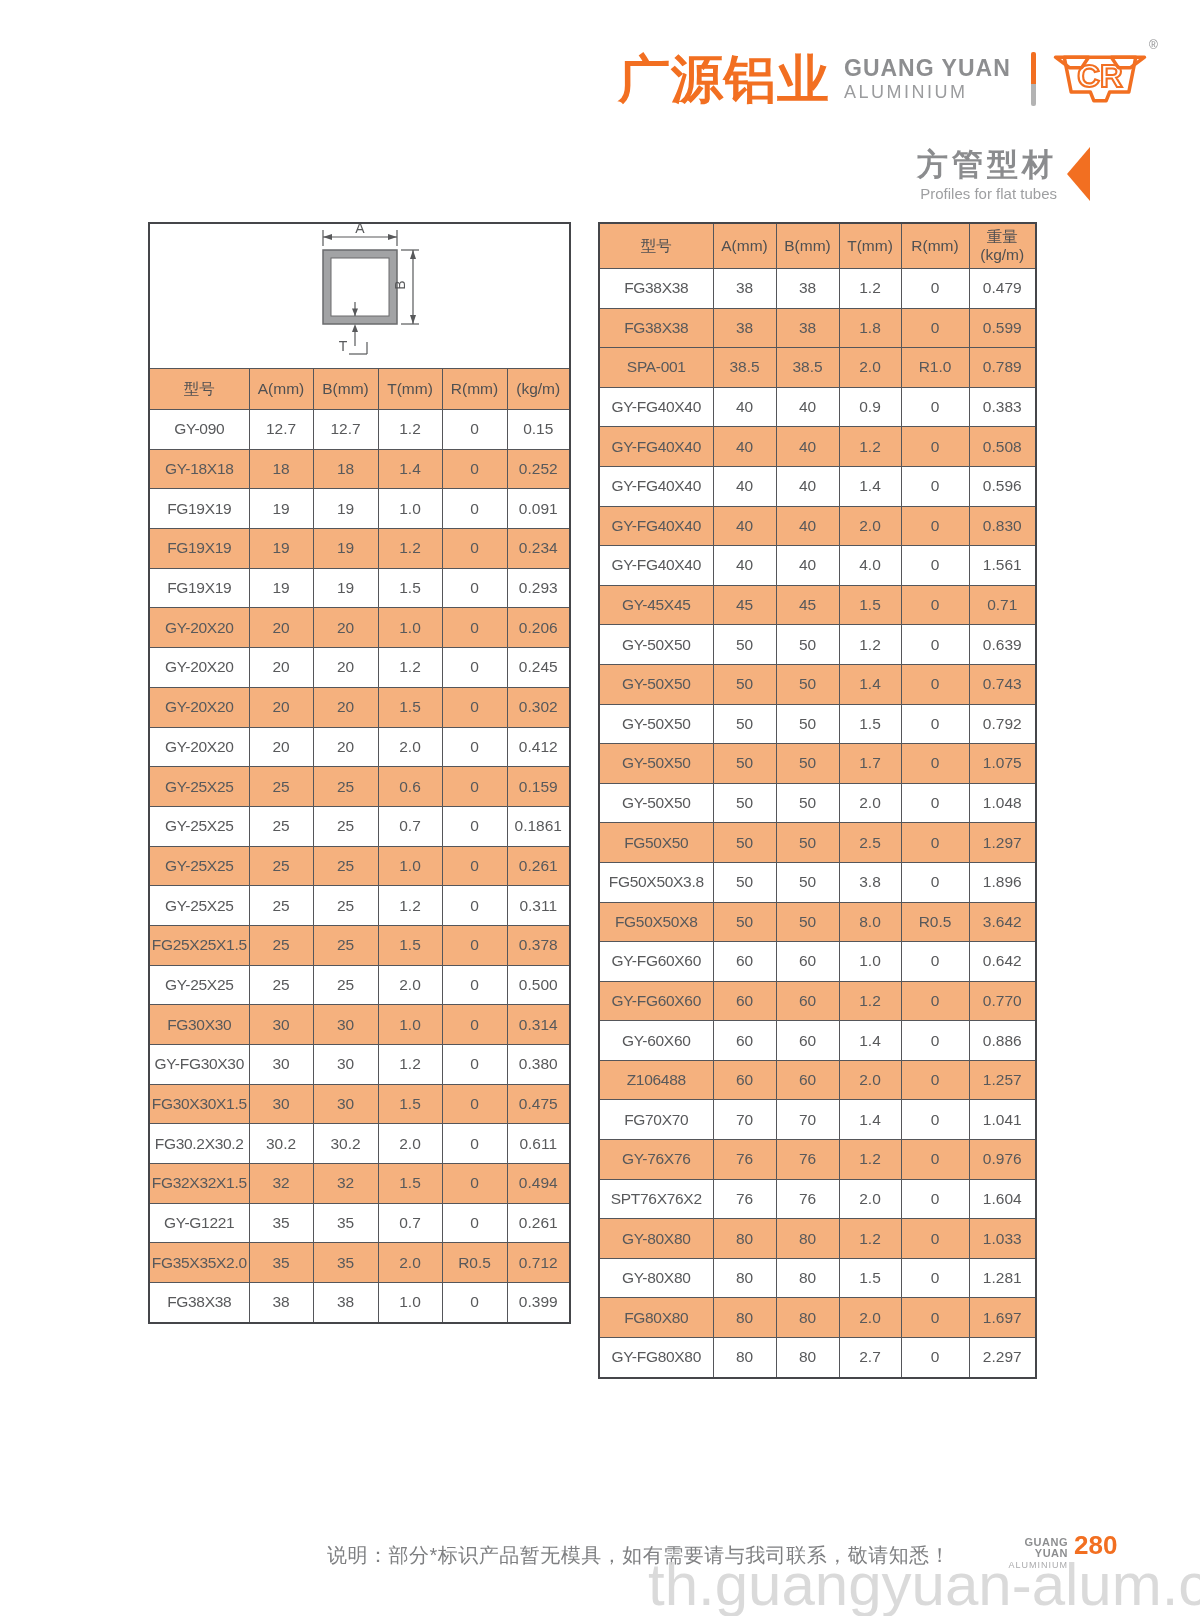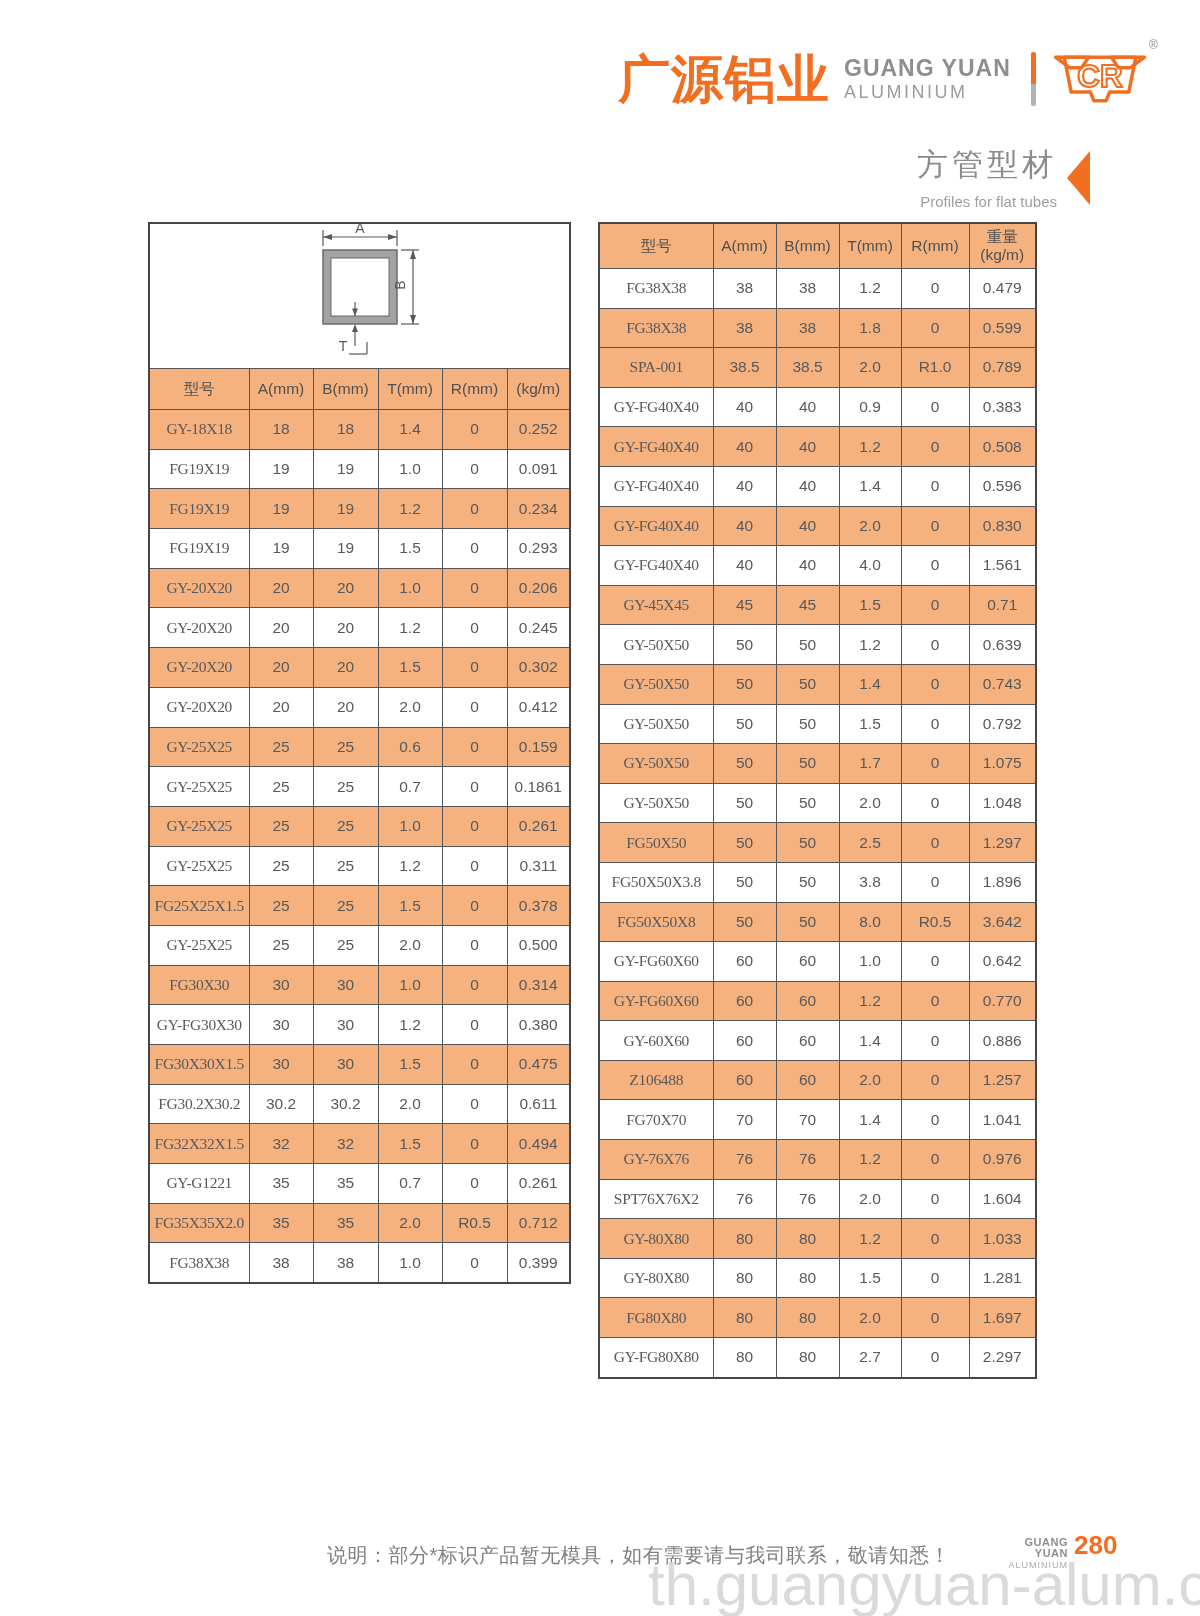--- a/index.html
+++ b/index.html
@@ -14,38 +14,38 @@
   .brand-en{margin-left:14px;line-height:1;}
   .brand-en .l1{font-size:23px;font-weight:bold;color:#8d8e90;letter-spacing:1px;}
   .brand-en .l2{font-size:18px;color:#9b9c9e;letter-spacing:2.5px;margin-top:3px;}
   .brand-sep{width:5px;height:54px;margin:0 16px 0 20px;border-radius:2px;
     background:linear-gradient(to bottom,#f26f21 0%,#f26f21 60%,#b3b3b3 60%,#b3b3b3 100%);}
   .emblem-wrap{position:relative;width:96px;height:66px;}
   .emblem-wrap .reg{position:absolute;top:-8px;right:-10px;font-size:12px;color:#8d8e90;}
   
   .section-title{position:absolute;top:146px;right:110px;display:flex;align-items:center;}
   .section-text{text-align:right;margin-right:10px;}
-  .section-text .cn{font-size:31px;font-weight:normal;color:#8b8c8e;letter-spacing:4px;line-height:1.2;}
-  .section-text .en{font-size:15px;color:#9e9fa1;margin-top:10px;}
+  .section-text .cn{font-size:31px;font-weight:bold;color:#8b8c8e;letter-spacing:4px;line-height:1.2;}
+  .section-text .en{font-size:15px;color:#9e9fa1;margin-top:2px;}
   .section-marker{width:0;height:0;border-top:27px solid transparent;
     border-bottom:27px solid transparent;border-right:23px solid #f26f21;}
   
   table.spec{border-collapse:collapse;table-layout:fixed;position:absolute;top:222px;
     background:#fff;border:2px solid #45464a;}
   table.spec td,table.spec th{border:1px solid #55565a;text-align:center;vertical-align:middle;
     font-size:15.5px;color:#58595b;font-weight:normal;padding:0;overflow:hidden;white-space:nowrap;}
   table.spec th{background:#f5b17e;color:#4f5052;white-space:pre-line;line-height:1.15;}
   .table-left{left:148px;width:421px;}
   .table-right{left:598px;width:437px;}
   .table-left th{height:40px;}
   .table-right th{height:44px;}
   .table-left td{height:38.7px;}
   .table-right td{height:38.6px;}
   tr.alt td{background:#f5b17e;}
-  td.model-cell{font-size:15px;letter-spacing:-0.3px;font-family:Liberation Serif, serif;}
+  td.model-cell{font-size:15px;letter-spacing:-0.3px;}
   .diagram-cell{background:#ffffff;height:156px;}
   
   .footer-note{position:absolute;left:327px;top:1542px;font-size:20px;color:#7e7f81;letter-spacing:0.5px;}
   .footer-brand{position:absolute;left:990px;top:1537px;width:78px;text-align:right;line-height:1;}
   .footer-brand .l1{font-size:11px;font-weight:bold;color:#8d8e90;letter-spacing:0.5px;}
   .footer-brand .l2{font-size:9px;color:#ababad;letter-spacing:1px;margin-top:2px;}
   .page-number{position:absolute;left:1074px;top:1530px;font-size:26px;font-weight:bold;color:#f26f21;}
   .watermark{position:absolute;left:648px;top:1550px;font-size:60px;color:#d4d4d4;opacity:0.85;
     white-space:nowrap;letter-spacing:0px;}
   svg text{font-family:"Liberation Sans", sans-serif;}
@@ -125,20 +125,28 @@
       <tr>
           <th>型号</th>
           <th>A(mm)</th>
           <th>B(mm)</th>
           <th>T(mm)</th>
           <th>R(mm)</th>
           <th>(kg/m)</th>
         </tr>
     </tbody>
     <tbody>
+        <tr>
+          <td class="model-cell">GY-090</td>
+          <td>12.7</td>
+          <td>12.7</td>
+          <td>1.2</td>
+          <td>0</td>
+          <td>0.15</td>
+        </tr>
         <tr class="alt">
           <td class="model-cell">GY-18X18</td>
           <td>18</td>
           <td>18</td>
           <td>1.4</td>
           <td>0</td>
           <td>0.252</td>
         </tr>
         <tr>
           <td class="model-cell">FG19X19</td>

